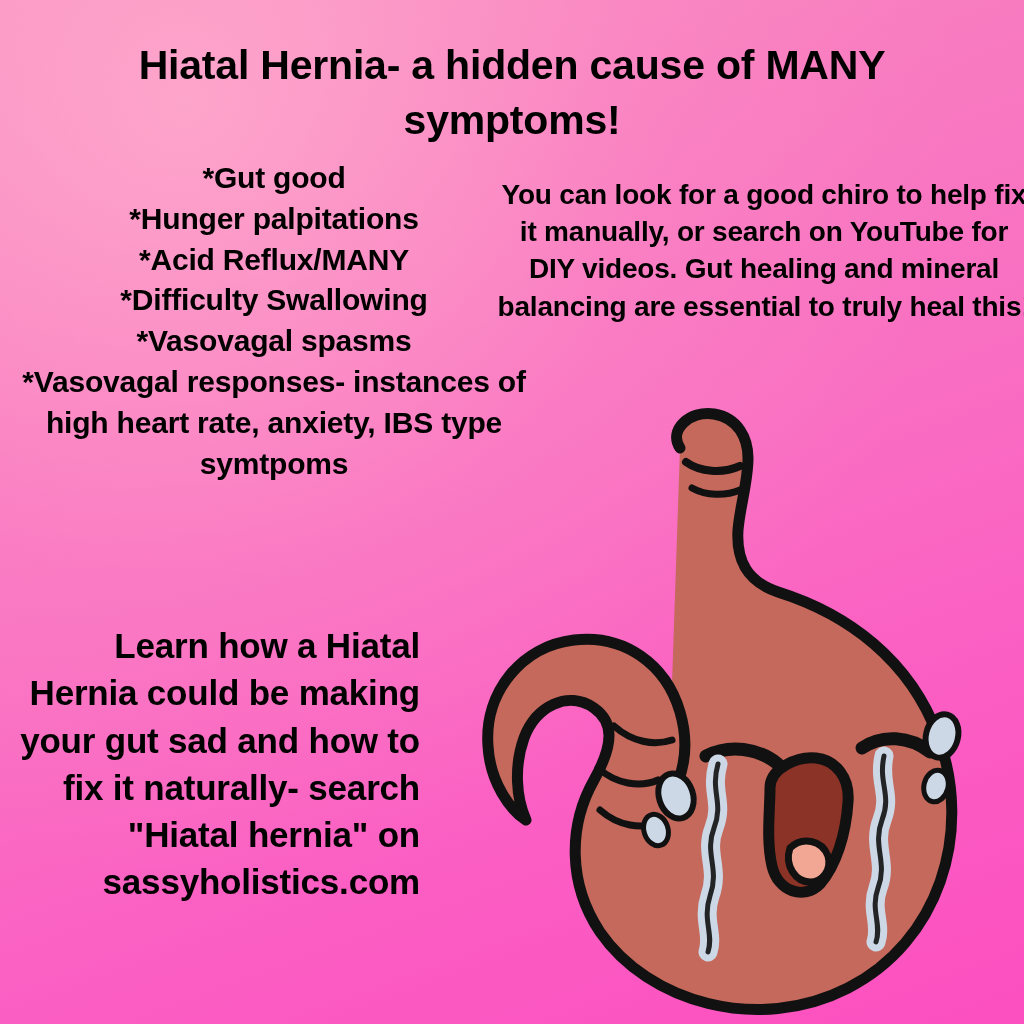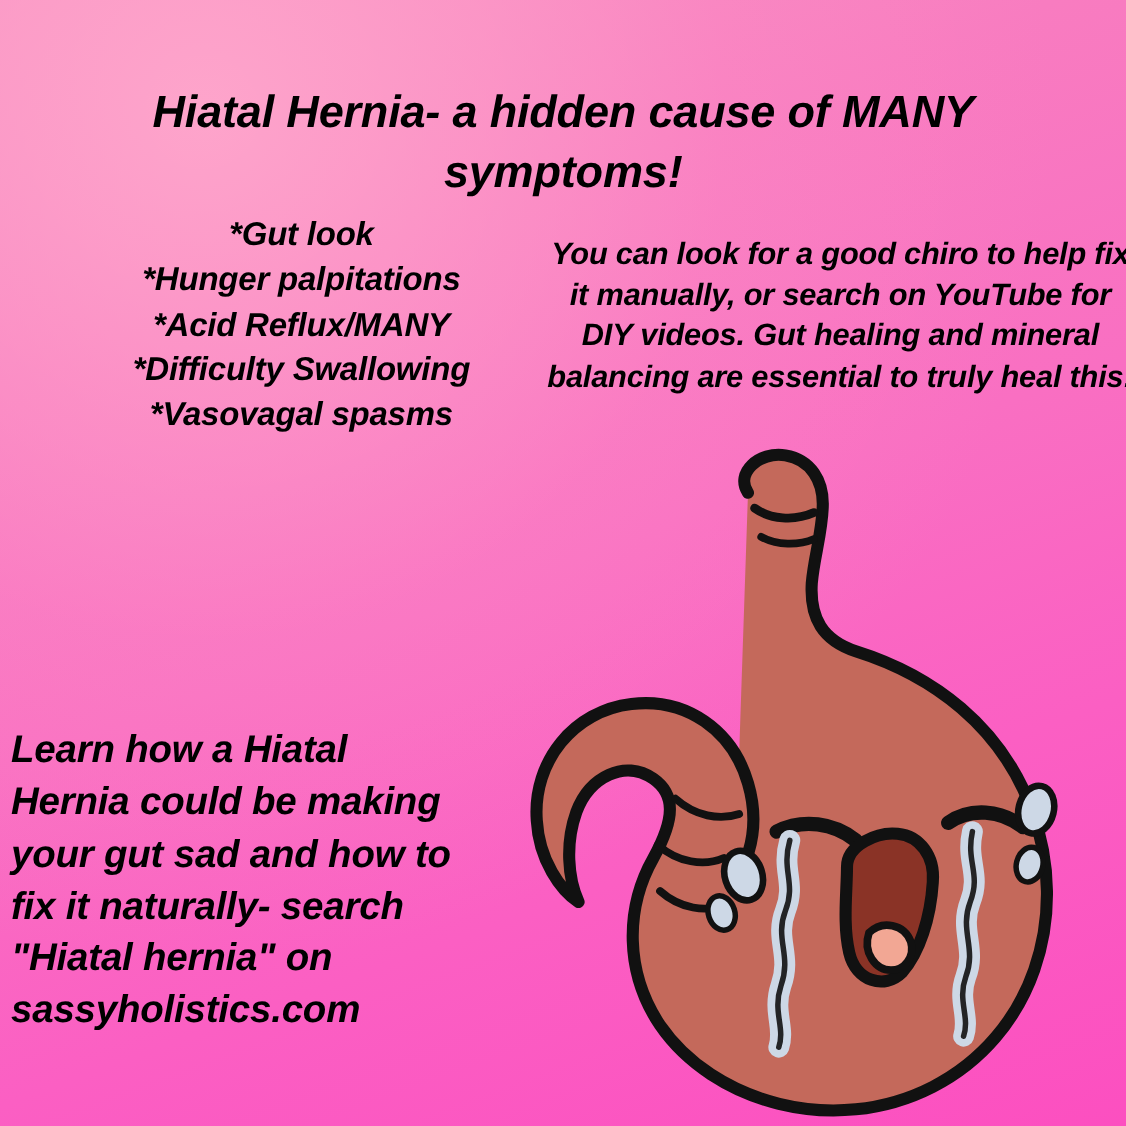--- a/index.html
+++ b/index.html
@@ -22,26 +22,24 @@
   #poster::before {
     content: "";
     position: absolute;
     inset: 0;
     background: radial-gradient(circle at 18% 10%, rgba(255,170,205,0.85) 0%, rgba(255,150,200,0.25) 38%, rgba(255,120,195,0) 62%);
     pointer-events: none;
   }
   .txt {
     position: absolute;
     color: #000000;
-    font-style: italic;
     font-weight: bold;
     letter-spacing: -0.2px;
     line-height: 1.16;
     z-index: 3;
-    margin-top: 36px;
   }
 
   #title {
     top: 38px;
     left: 40px;
     width: 944px;
     text-align: center;
     font-size: 41px;
     line-height: 1.33;
   }
@@ -67,21 +65,21 @@
     width: 540px;
     text-align: center;
     font-size: 28px;
     line-height: 1.33;
   }
 
   #cta {
     top: 622px;
     left: 10px;
     width: 410px;
-    text-align: left;
+    text-align: right;
     font-size: 35px;
     line-height: 1.35;
   }
 
   
   #stomach {
     position: absolute;
     left: 418px;
     top: 396px;
     width: 620px;
@@ -91,25 +89,26 @@
   svg { display: block; }
 </style>
 </head>
 <body>
 
 <div id="poster">
 
   <div class="txt" id="title">Hiatal Hernia- a hidden cause of MANY symptoms!</div>
 
   <div class="txt" id="symptoms">
-    <div class="line">*Gut look</div>
+    <div class="line">*Gut good</div>
     <div class="line">*Hunger palpitations</div>
     <div class="line">*Acid Reflux/MANY</div>
     <div class="line">*Difficulty Swallowing</div>
     <div class="line">*Vasovagal spasms</div>
+    <div class="wrapline">*Vasovagal responses- instances of high heart rate, anxiety, IBS type symtpoms</div>
   </div>
 
   <div class="txt" id="advice">You can look for a good chiro to help fix it manually, or search on YouTube for DIY videos. Gut healing and mineral balancing are essential to truly heal this!</div>
 
   <div class="txt" id="cta">Learn how a Hiatal Hernia could be making your gut sad and how to fix it naturally- search "Hiatal hernia" on sassyholistics.com</div>
 
   <div id="stomach">
     <svg viewBox="0 0 620 628" width="620" height="628" aria-hidden="true">
 
       <path d="M262,52

